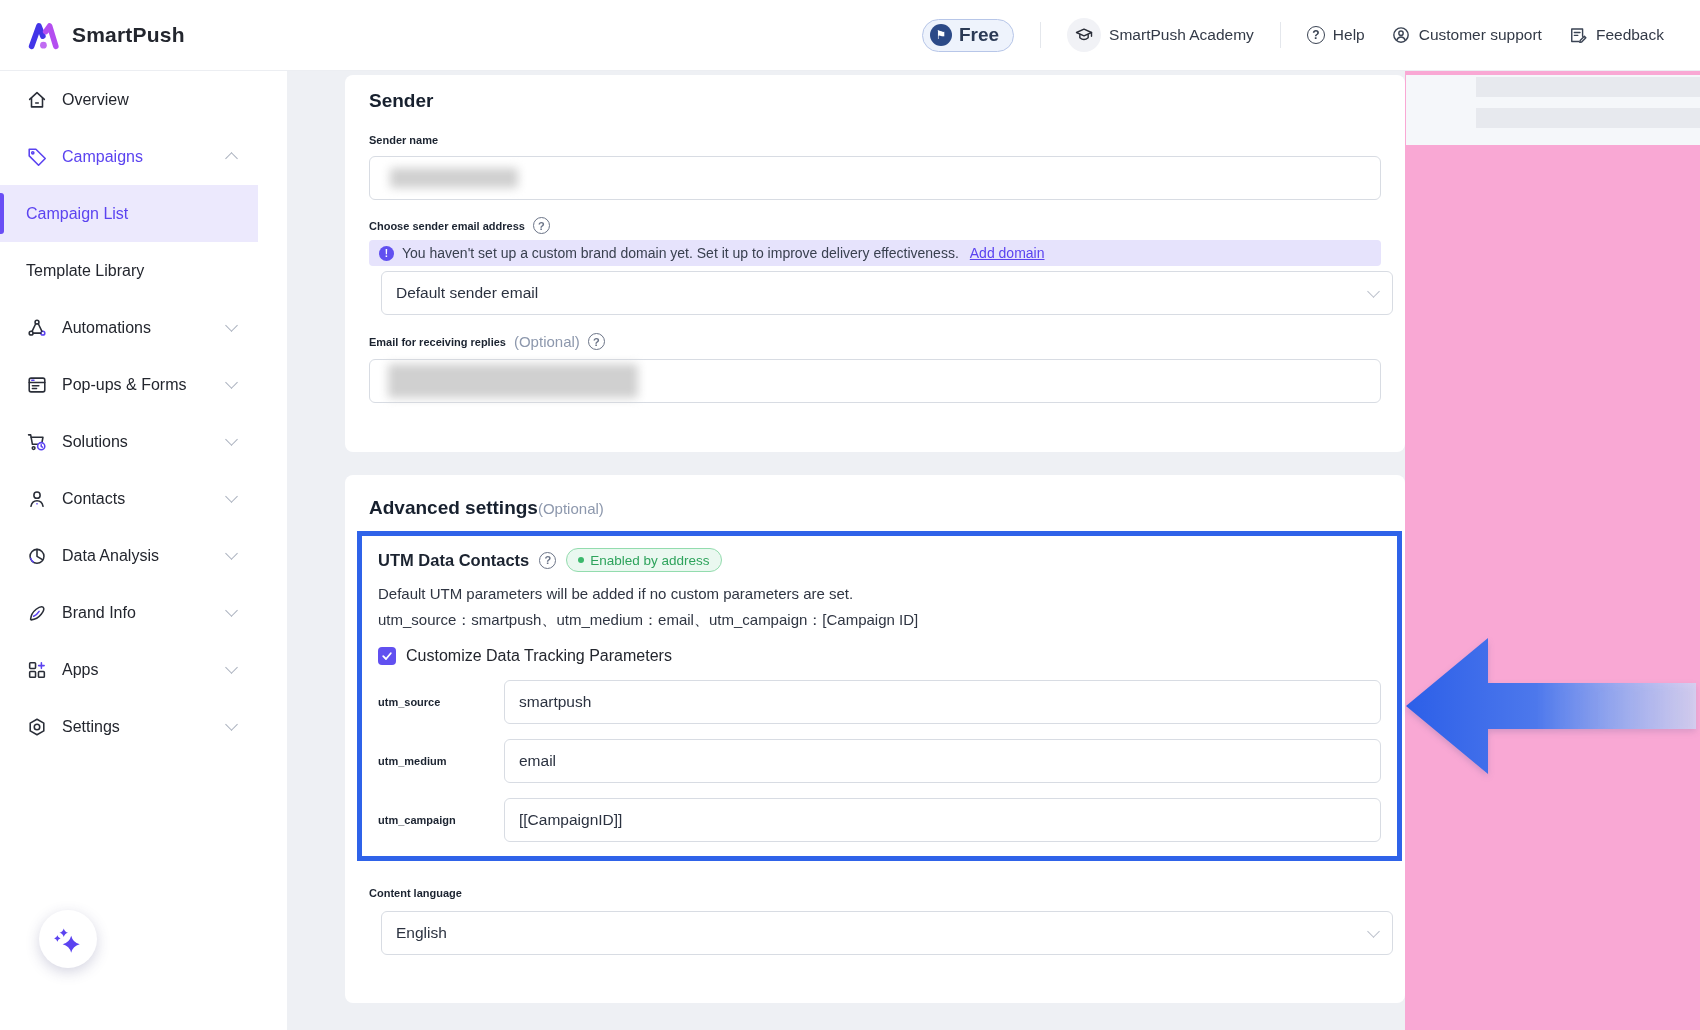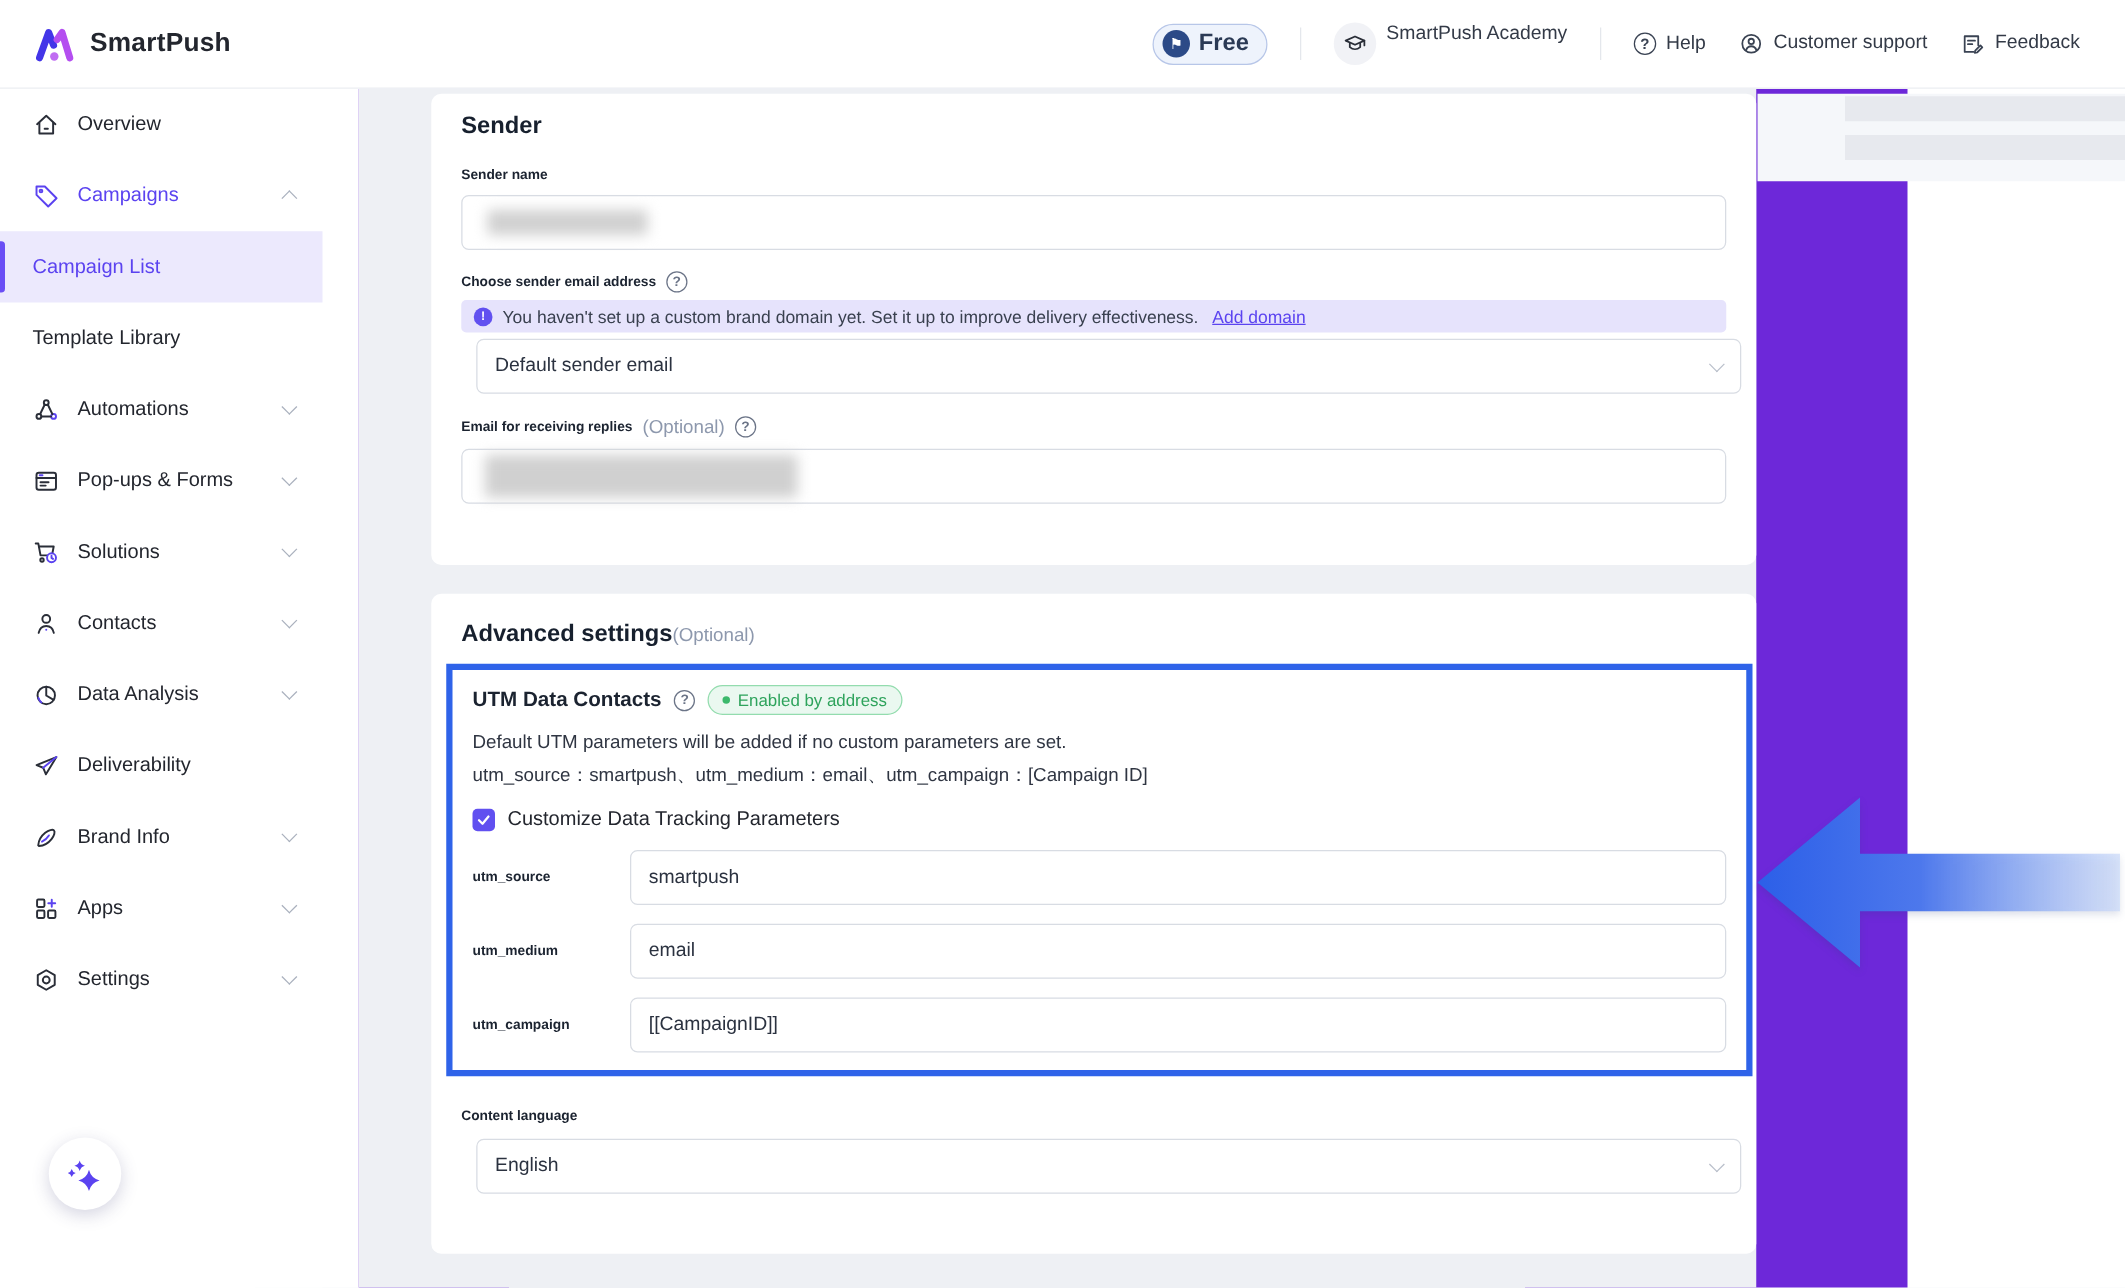--- a/index.html
+++ b/index.html
@@ -11,21 +11,21 @@
     border-bottom:1px solid #eceef2; display:flex; align-items:center; padding:0 36px 0 26px; z-index:30; }
   .brand { display:flex; align-items:center; gap:10px; }
   .brand-name { font-size:21px; font-weight:bold; color:#23262e; letter-spacing:.2px; }
   .header-right { margin-left:auto; display:flex; align-items:center; gap:26px; }
   .plan-pill { display:flex; align-items:center; gap:7px; height:33px; padding:0 14px 0 7px;
     border:1.5px solid #b7c6e8; border-radius:17px; background:#eef3fc; cursor:pointer; }
   .plan-pill .flag-circle { width:22px; height:22px; border-radius:50%; background:#2c4a87;
     color:#fff; font-size:12px; display:flex; align-items:center; justify-content:center; }
   .plan-pill span.lbl { font-size:19px; color:#2b3a55; font-weight:bold; }
   .vdiv { width:1px; height:26px; background:#e4e7ec; }
-  .hitem { display:flex; gap:8px; font-size:15.5px; color:#333a47; cursor:pointer; }
+  .hitem { display:flex; align-items:center; gap:8px; font-size:15.5px; color:#333a47; cursor:pointer; }
   .acad-circ { width:34px; height:34px; border-radius:50%; background:#f1f2f6;
     display:flex; align-items:center; justify-content:center; }
   .q-circ { width:18px; height:18px; border:1.6px solid #3a4353; border-radius:50%;
     display:inline-flex; align-items:center; justify-content:center; font-size:12px; font-weight:bold; color:#3a4353; }
 
   
   .sidebar { position:absolute; top:71px; left:0; width:258px; height:959px; background:#fff; z-index:20; }
   .side-item { height:57px; display:flex; align-items:center; padding:0 22px 0 26px; gap:14px;
     font-size:16px; color:#23262e; cursor:pointer; position:relative; }
   .side-item .grow { flex:1; }
@@ -35,21 +35,21 @@
   .side-item.selected::before { content:""; position:absolute; left:0; top:8px; bottom:8px; width:4px;
     background:#6a4ef5; border-radius:0 3px 3px 0; }
   .chev { width:9px; height:9px; border-right:1.7px solid #a9b0bd; border-bottom:1.7px solid #a9b0bd;
     transform:rotate(45deg); margin-top:-4px; }
   .chev.up { transform:rotate(-135deg); margin-top:4px; }
   .ai-fab { position:absolute; left:39px; top:910px; width:58px; height:58px; border-radius:50%;
     background:#fff; box-shadow:0 4px 14px rgba(60,60,120,.22); display:flex; align-items:center;
     justify-content:center; cursor:pointer; z-index:25; }
 
   
-  .page-body { position:absolute; left:287px; top:71px; width:1239px; height:959px; background:#6d28d9; }
+  .page-body { position:absolute; left:287px; top:71px; width:1413px; height:959px; background:#f9a8d4; }
   .gray-col { position:absolute; left:0; top:0; width:1118px; height:959px; background:#eef0f4; }
   .card { position:absolute; left:58px; width:1060px; background:#fff; border-radius:8px; }
   .card1 { top:4px; height:377px; padding:0 24px; }
   .card2 { top:404px; height:528px; padding:0 24px; }
   .skeleton-panel { position:absolute; left:1119px; top:4px; width:294px; height:70px; background:#f5f7fa; }
   .skel-bar { position:absolute; left:70px; width:230px; height:20px; background:#e7e9ee; }
 
   h2.sec-title { font-size:19px; font-weight:bold; color:#17202e; }
   .lbl { font-size:11px; font-weight:bold; color:#1b2330; }
   .opt { font-size:15px; font-weight:normal; color:#8d98ad; }
@@ -213,27 +213,20 @@
   <div class="side-item">
     <svg width="22" height="22" viewBox="0 0 24 24" fill="none" stroke="#2a2e38" stroke-width="1.7" stroke-linecap="round" stroke-linejoin="round">
       <circle cx="12" cy="12.4" r="7.6"></circle>
         <path d="M12 12.4V4.8M12 12.4l6.4 3.9"></path>
       <path d="M5.2 14.6a7.6 7.6 0 0 0 2.6 3.9" stroke="#5b43f0"></path>
     </svg>
     <span class="grow">Data Analysis</span>
     <span class="chev"></span>
   </div>
 
-  <div class="side-item">
-    <svg width="22" height="22" viewBox="0 0 24 24" fill="none" stroke="#2a2e38" stroke-width="1.7" stroke-linecap="round" stroke-linejoin="round">
-      <path d="M20.8 4 3.6 11l5.7 2.3L11.7 19l2.7-4.3L20.8 4z"></path>
-        <path d="M9.3 13.3 20.8 4" stroke="#5b43f0"></path>
-    </svg>
-    <span class="grow">Deliverability</span>
-  </div>
 
   <div class="side-item">
     <svg width="22" height="22" viewBox="0 0 24 24" fill="none" stroke="#2a2e38" stroke-width="1.7" stroke-linecap="round" stroke-linejoin="round">
       <path d="M5 18.8c.3-3.8 2.3-7.9 6.1-10.9 3-2.3 6.4-3.3 7.6-2.1 1.2 1.2.3 4.6-2.1 7.6-3 3.8-7.1 5.8-10.9 6.1z"></path>
       <path d="M8.3 15.6c1.9-.9 4.5-3 6-5.4" stroke="#5b43f0"></path>
     </svg>
     <span class="grow">Brand Info</span>
     <span class="chev"></span>
   </div>
 

